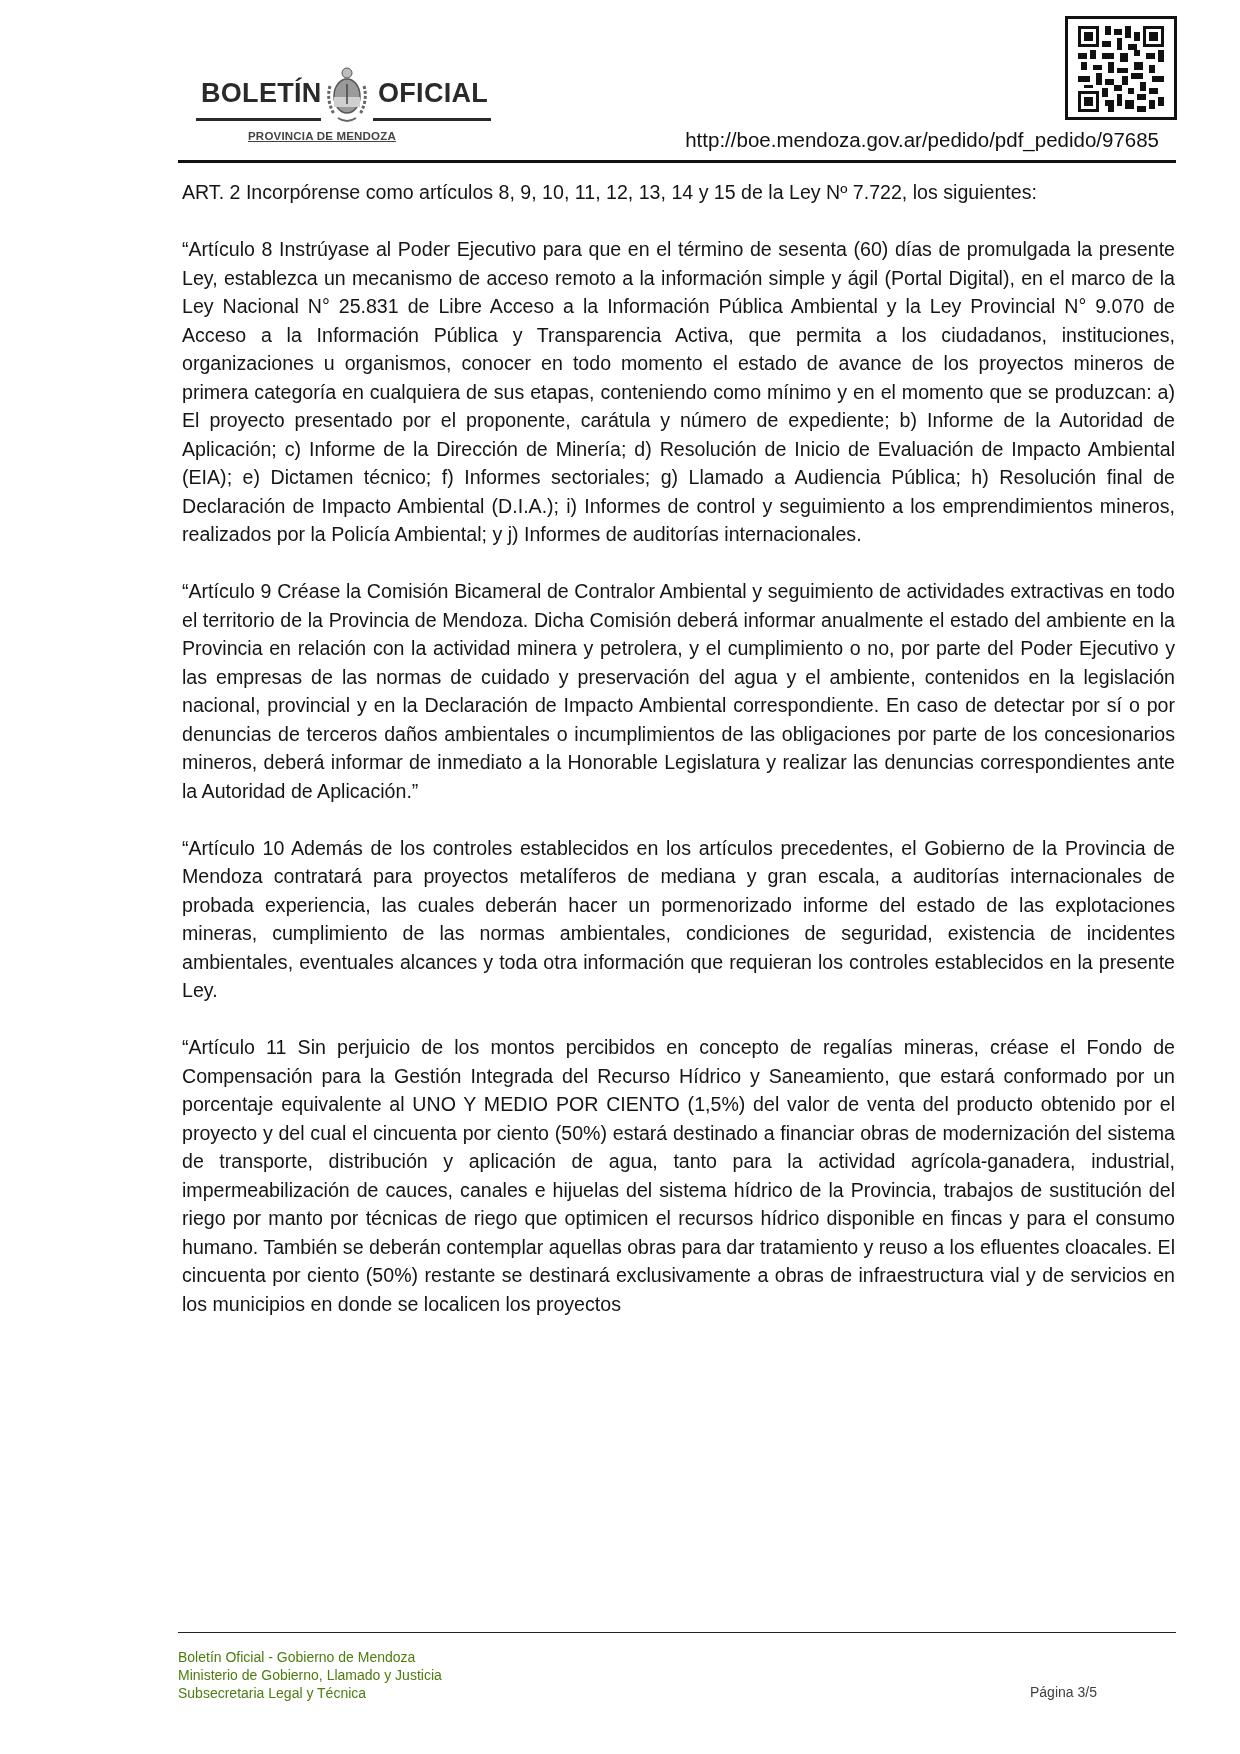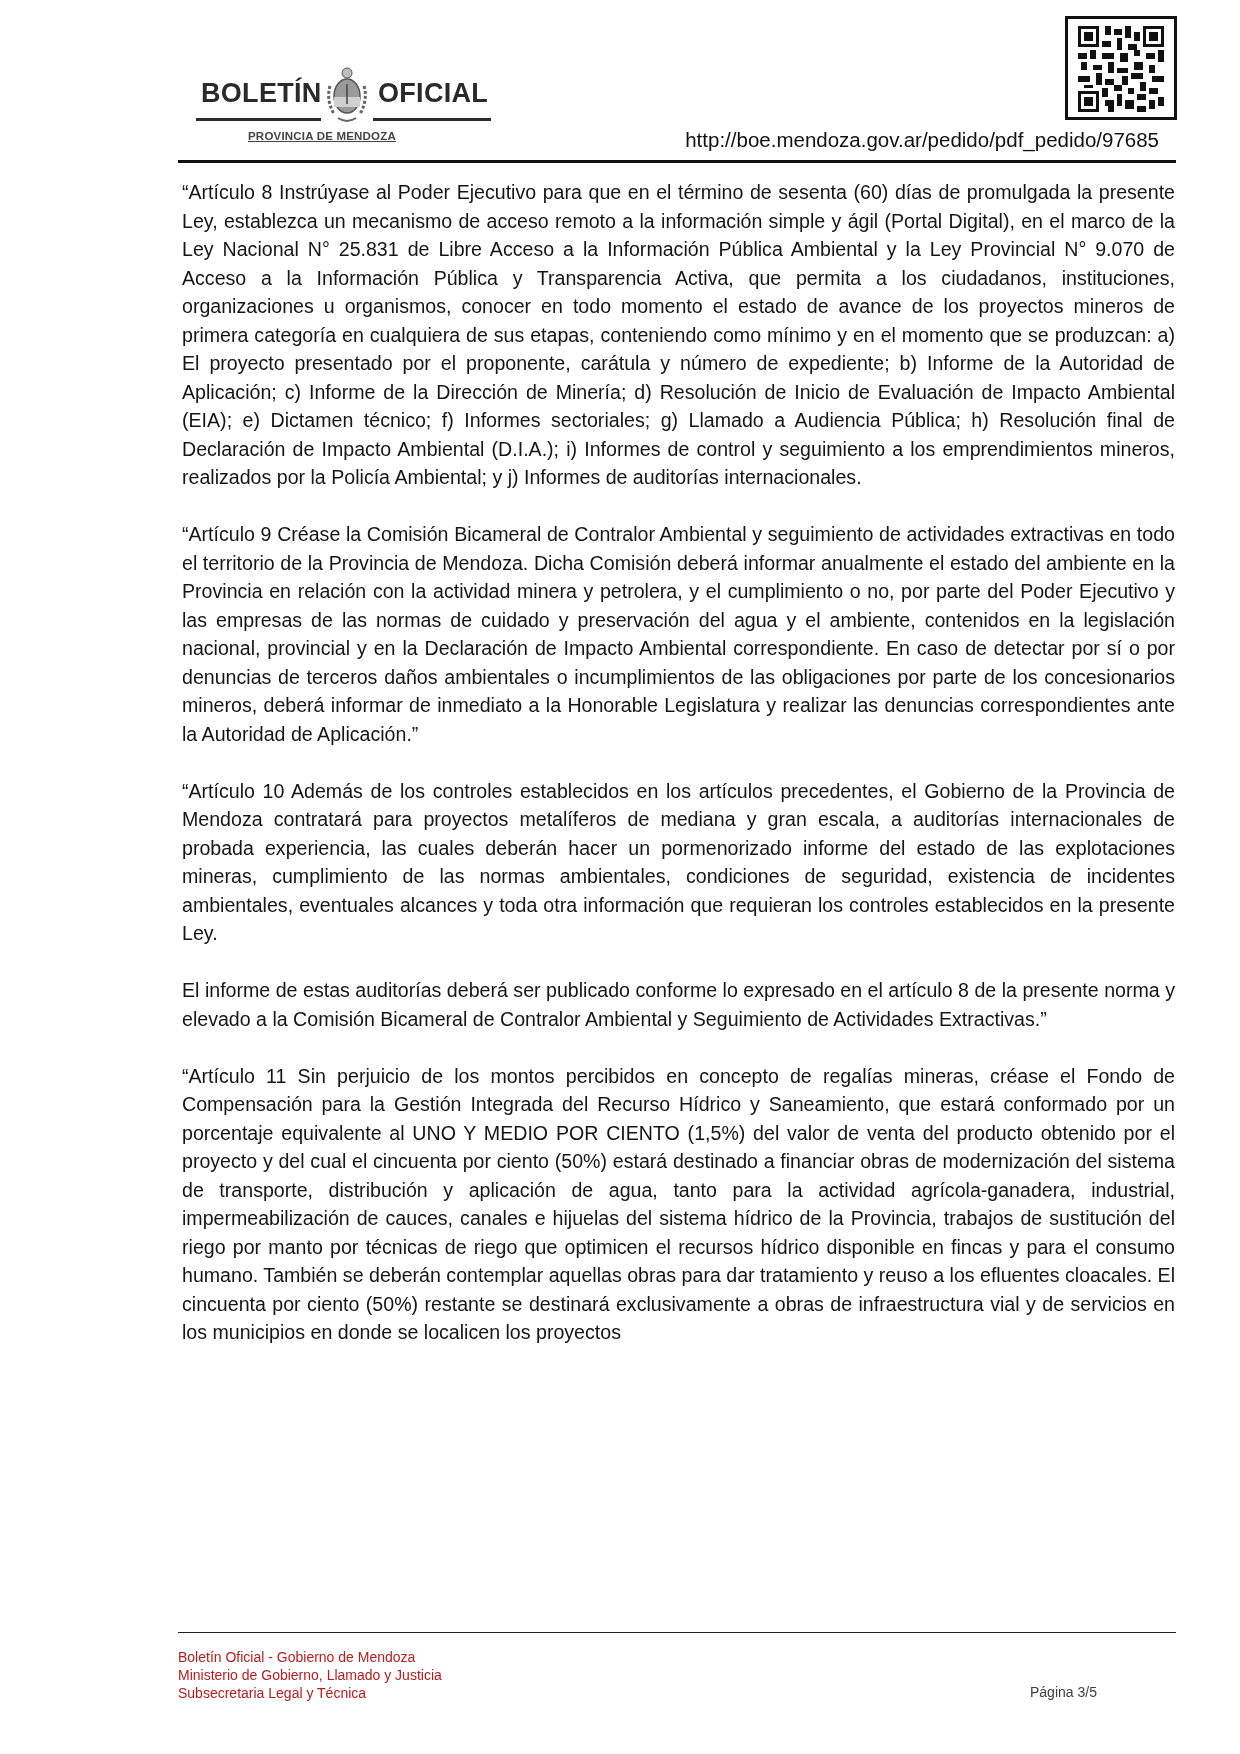--- a/index.html
+++ b/index.html
@@ -22,21 +22,21 @@
     .url { position: absolute; right: 81px; top: 128px; font-family: "Liberation Sans", sans-serif; font-size: 20.5px; color: #111; }
     .header-rule { position: absolute; left: 178px; top: 160px; width: 998px; height: 3px; background: #111; }
 
     
     .content { position: absolute; left: 182px; top: 178px; width: 993px; font-family: "Liberation Sans", sans-serif; font-size: 19.6px; line-height: 28.5px; color: #151515; }
     .para { margin: 0 0 28.5px 0; text-align: justify; }
     .para.nojust { text-align: left; }
 
     
     .footer-rule { position: absolute; left: 178px; top: 1632px; width: 998px; height: 1px; background: #222; }
-    .footer { position: absolute; left: 178px; top: 1648px; font-family: "Liberation Sans", sans-serif; font-size: 14px; line-height: 18px; color: #b91c1c; }
+    .footer { position: absolute; left: 178px; top: 1648px; font-family: "Liberation Sans", sans-serif; font-size: 14px; line-height: 18px; color: #4d7c0f; }
     .footer-page { position: absolute; left: 1030px; top: 1684px; font-family: "Liberation Sans", sans-serif; font-size: 14px; color: #404040; }
   </style>
 </head>
 <body>
 
 <div class="page">
 
   <div class="logo">
     <span class="logo-word logo-left">BOLETÍN</span>
     <span class="logo-crest">
@@ -108,24 +108,24 @@
           <rect x="10" y="27" width="2" height="2"></rect>
           <rect x="20" y="27" width="3" height="2"></rect>
       </g>
     </svg>
   </div>
 
   <a class="url">http://boe.mendoza.gov.ar/pedido/pdf_pedido/97685</a>
   <div class="header-rule"></div>
 
   <div class="content">
+    <p class="para nojust">ART. 2   Incorpórense como artículos 8, 9, 10, 11, 12, 13, 14 y 15 de la Ley Nº 7.722, los siguientes:</p>
     <p class="para">“Artículo 8 Instrúyase al Poder Ejecutivo para que en el término de sesenta (60) días de promulgada la presente Ley, establezca un mecanismo de acceso remoto a la información simple y ágil (Portal Digital), en el marco de la Ley Nacional N° 25.831 de Libre Acceso a la Información Pública Ambiental y la Ley Provincial N° 9.070 de Acceso a la Información Pública y Transparencia Activa, que permita a los ciudadanos, instituciones, organizaciones u organismos, conocer en todo momento el estado de avance de los proyectos mineros de primera categoría en cualquiera de sus etapas, conteniendo como mínimo y en el momento que se produzcan: a) El proyecto presentado por el proponente, carátula y número de expediente; b) Informe de la Autoridad de Aplicación; c) Informe de la Dirección de Minería; d) Resolución de Inicio de Evaluación de Impacto Ambiental (EIA); e) Dictamen técnico; f) Informes sectoriales; g) Llamado a Audiencia Pública; h) Resolución final de Declaración de Impacto Ambiental (D.I.A.); i) Informes de control y seguimiento a los emprendimientos mineros, realizados por la Policía Ambiental; y j) Informes de auditorías internacionales.</p>
     <p class="para">“Artículo 9 Créase la Comisión Bicameral de Contralor Ambiental y seguimiento de actividades extractivas en todo el territorio de la Provincia de Mendoza. Dicha Comisión deberá informar anualmente el estado del ambiente en la Provincia en relación con la actividad minera y petrolera, y el cumplimiento o no, por parte del Poder Ejecutivo y las empresas de las normas de cuidado y preservación del agua y el ambiente, contenidos en la legislación nacional, provincial y en la Declaración de Impacto Ambiental correspondiente. En caso de detectar por sí o por denuncias de terceros daños ambientales o incumplimientos de las obligaciones por parte de los concesionarios mineros, deberá informar de inmediato a la Honorable Legislatura y realizar las denuncias correspondientes ante la Autoridad de Aplicación.”</p>
     <p class="para">“Artículo 10 Además de los controles establecidos en los artículos precedentes, el Gobierno de la Provincia de Mendoza contratará para proyectos metalíferos de mediana y gran escala, a auditorías internacionales de probada experiencia, las cuales deberán hacer un pormenorizado informe del estado de las explotaciones mineras, cumplimiento de las normas ambientales, condiciones de seguridad, existencia de incidentes ambientales, eventuales alcances y toda otra información que requieran los controles establecidos en la presente Ley.</p>
-    <p class="para">El informe de estas auditorías deberá ser publicado conforme lo expresado en el artículo 8 de la presente norma y elevado a la Comisión Bicameral de Contralor Ambiental y Seguimiento de Actividades Extractivas.”</p>
     <p class="para">“Artículo 11 Sin perjuicio de los montos percibidos en concepto de regalías mineras, créase el Fondo de Compensación para la Gestión Integrada del Recurso Hídrico y Saneamiento, que estará conformado por un porcentaje equivalente al UNO Y MEDIO POR CIENTO (1,5%) del valor de venta del producto obtenido por el proyecto y del cual el cincuenta por ciento (50%) estará destinado a financiar obras de modernización del sistema de transporte, distribución y aplicación de agua, tanto para la actividad agrícola-ganadera, industrial, impermeabilización de cauces, canales e hijuelas del sistema hídrico de la Provincia, trabajos de sustitución del riego por manto por técnicas de riego que optimicen el recursos hídrico disponible en fincas y para el consumo humano. También se deberán contemplar aquellas obras para dar tratamiento y reuso a los efluentes cloacales. El cincuenta por ciento (50%) restante se destinará exclusivamente a obras de infraestructura vial y de servicios en los municipios en donde se localicen los proyectos</p>
   </div>
 
   <div class="footer-rule"></div>
   <div class="footer">
     <div>Boletín Oficial - Gobierno de Mendoza</div>
     <div>Ministerio de Gobierno, Llamado y Justicia</div>
     <div>Subsecretaria Legal y Técnica</div>
   </div>
   <div class="footer-page">Página 3/5</div>

